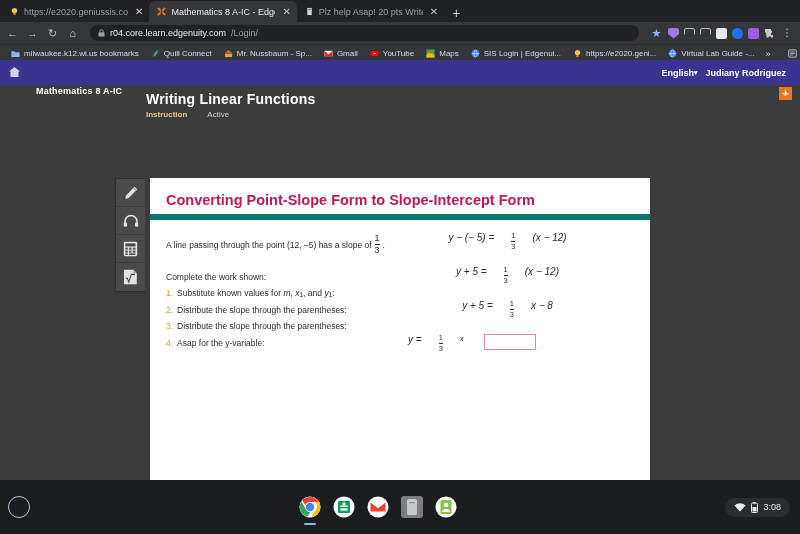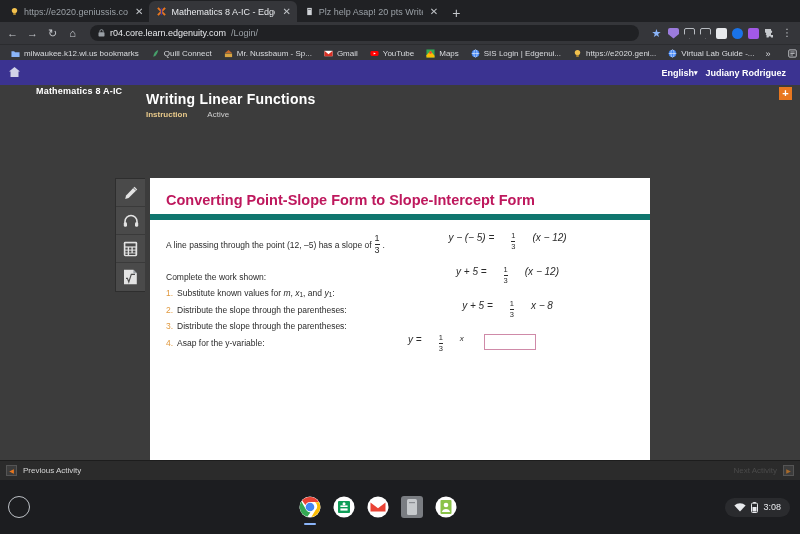--- a/index.html
+++ b/index.html
@@ -473,30 +473,20 @@
                 <path d="M0.8 5.2 L3.6 8.4 L10 1" stroke="#3c3c3c" stroke-width="2" fill="none"></path>
               </svg>
           </span>
           <span>Done</span>
         </div>
       </div>
     </div>
 
   </div>
 
-  <div class="activity-bar">
-    <div class="act">
-      <span class="ar">◀</span>
-      <span>Previous Activity</span>
-    </div>
-    <div class="act next">
-      <span>Next Activity</span>
-      <span class="ar">▶</span>
-    </div>
-  </div>
 </div>
 
 <div class="shelf">
   <div class="launcher"></div>
   <div class="shelf-apps">
     <span class="app-ico active">
       <svg width="22" height="22" viewBox="0 0 22 22">
           <circle cx="11" cy="11" r="10.5" fill="#fff"></circle>
           <path d="M11 1a10 10 0 0 1 8.7 5H11a5 5 0 0 0-4.6 3L3.1 4.6A10 10 0 0 1 11 1z" fill="#ea4335"></path>
           <path d="M2.4 5.6 L7.2 14a5 5 0 0 0 4.2 2.4l-3.1 4.3A10 10 0 0 1 2.4 5.6z" fill="#34a853"></path>

